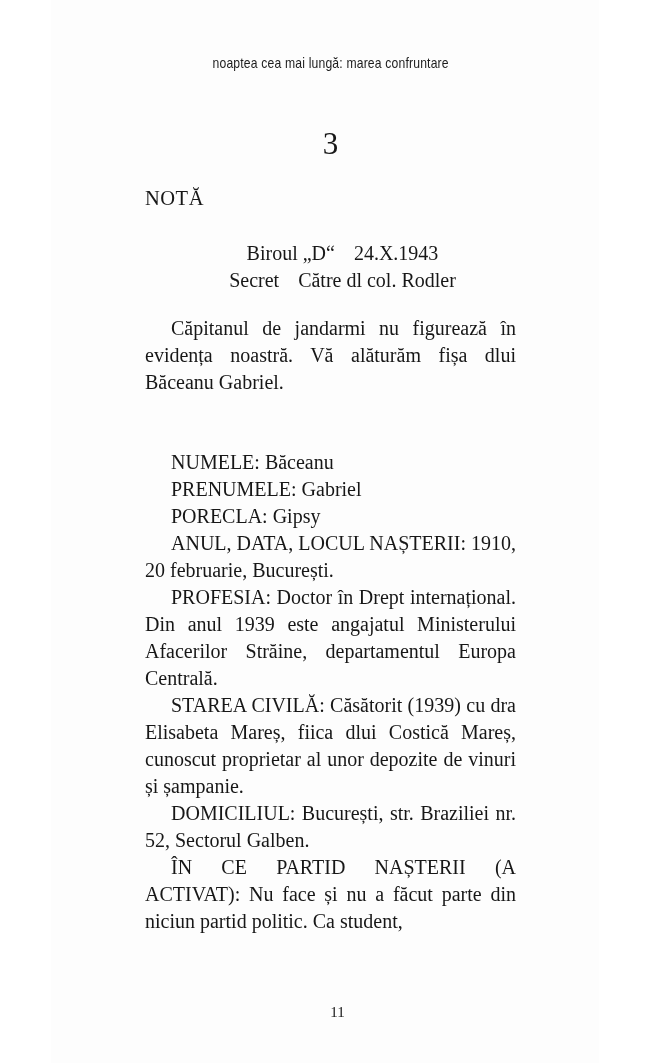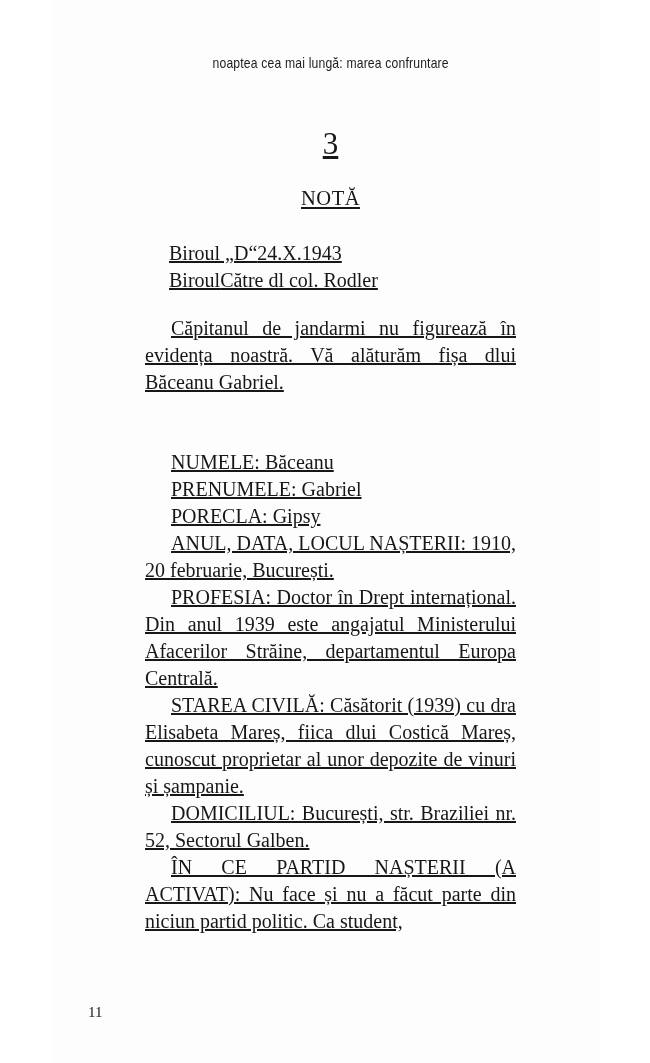--- a/index.html
+++ b/index.html
@@ -7,21 +7,20 @@
     position: relative;
     width: 548px;
     height: 1063px;
     margin: 0 auto;
     background: #fdfdfd;
     color: #171717;
     font-family: "Liberation Serif", "DejaVu Serif", serif;
     font-size: 20px;
     line-height: 27px;
     overflow: hidden;
-    text-decoration: underline;
   }
   .content { padding: 0 83px 0 94px; }
 
   .running-head {
     text-align: center;
     padding-top: 55px;
     line-height: 17px;
     font-family: "Liberation Sans", sans-serif;
     font-size: 14.5px;
     color: #1c1c1c;
@@ -34,33 +33,34 @@
     white-space: nowrap;
   }
 
   .chapter-number {
     text-align: center;
     margin: 54px 0 0 0;
     font-size: 31px;
     line-height: 36px;
   }
   .chapter-title {
-    text-align: center;
+    text-align: left;
     margin: 24px 0 0 0;
     font-size: 20.5px;
     line-height: 24px;
     letter-spacing: 0.5px;
   }
 
   .memo-head { margin-top: 30px; }
   .file-head { margin-top: 24px; }
   .head-row {
     display: flex;
-    justify-content: flex-start;
+    justify-content: center;
     line-height: 27px;
+    gap: 19px;
   }
   .head-row .left { padding-left: 24px; white-space: nowrap; }
   .head-row .right { text-align: right; white-space: nowrap; }
 
   .memo-body {
     margin: 21px 0 0 0;
     text-align: justify;
     text-indent: 26px;
   }
 
@@ -70,20 +70,21 @@
     text-align: justify;
     text-indent: 26px;
   }
   .fiche em { font-style: italic; }
 
   .page-number {
     position: absolute;
     left: 0;
     right: 12px;
     top: 1002px;
+    text-align: center;
     font-size: 15px;
     line-height: 20px;
     padding-left: 37px;
   }
 </style>
 </head>
 <body>
 
 <div class="page">
   <div class="content">
@@ -94,21 +95,21 @@
 
     <div class="chapter-number">3</div>
     <div class="chapter-title">NOTĂ</div>
 
     <div class="memo-head">
       <div class="head-row">
         <span class="left">Biroul „D“</span>
         <span class="right">24.X.1943</span>
       </div>
       <div class="head-row">
-        <span class="left">Biroul</span>
+        <span class="left">Secret</span>
         <span class="right">Către dl col. Rodler</span>
       </div>
     </div>
 
     <p class="memo-body">Căpitanul de jandarmi nu figurează în evidența noastră. Vă alăturăm fișa dlui Băceanu Gabriel.</p>
 
     <div class="file-head">
       <div class="head-row">
       </div>
     </div>

